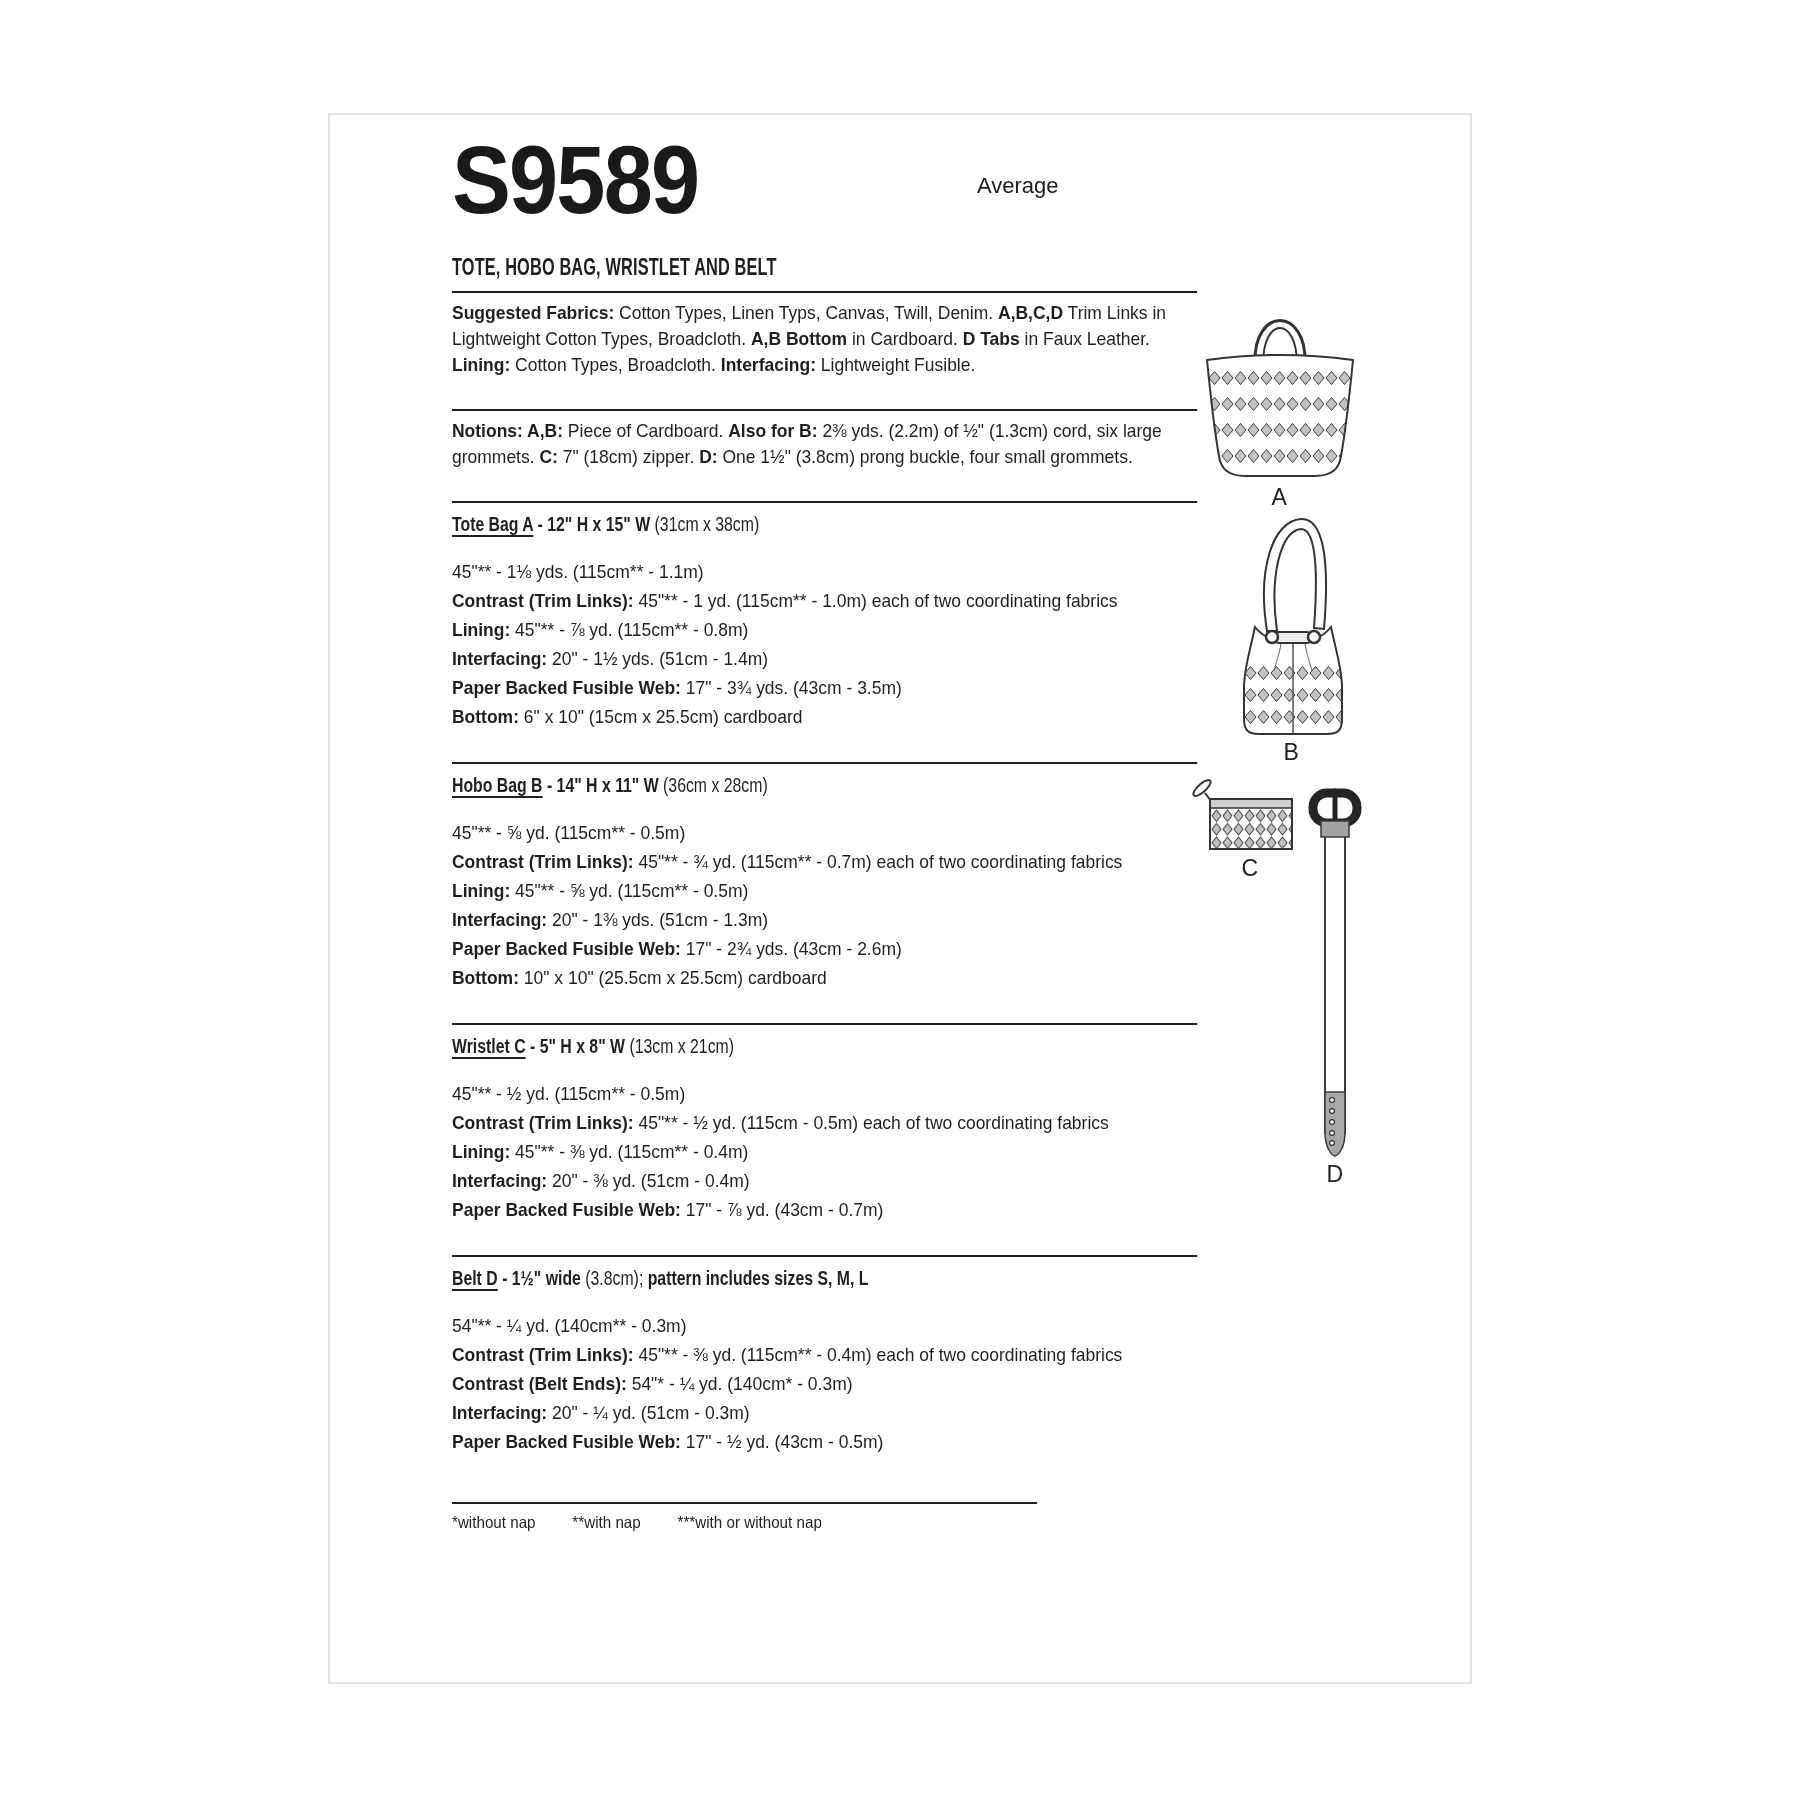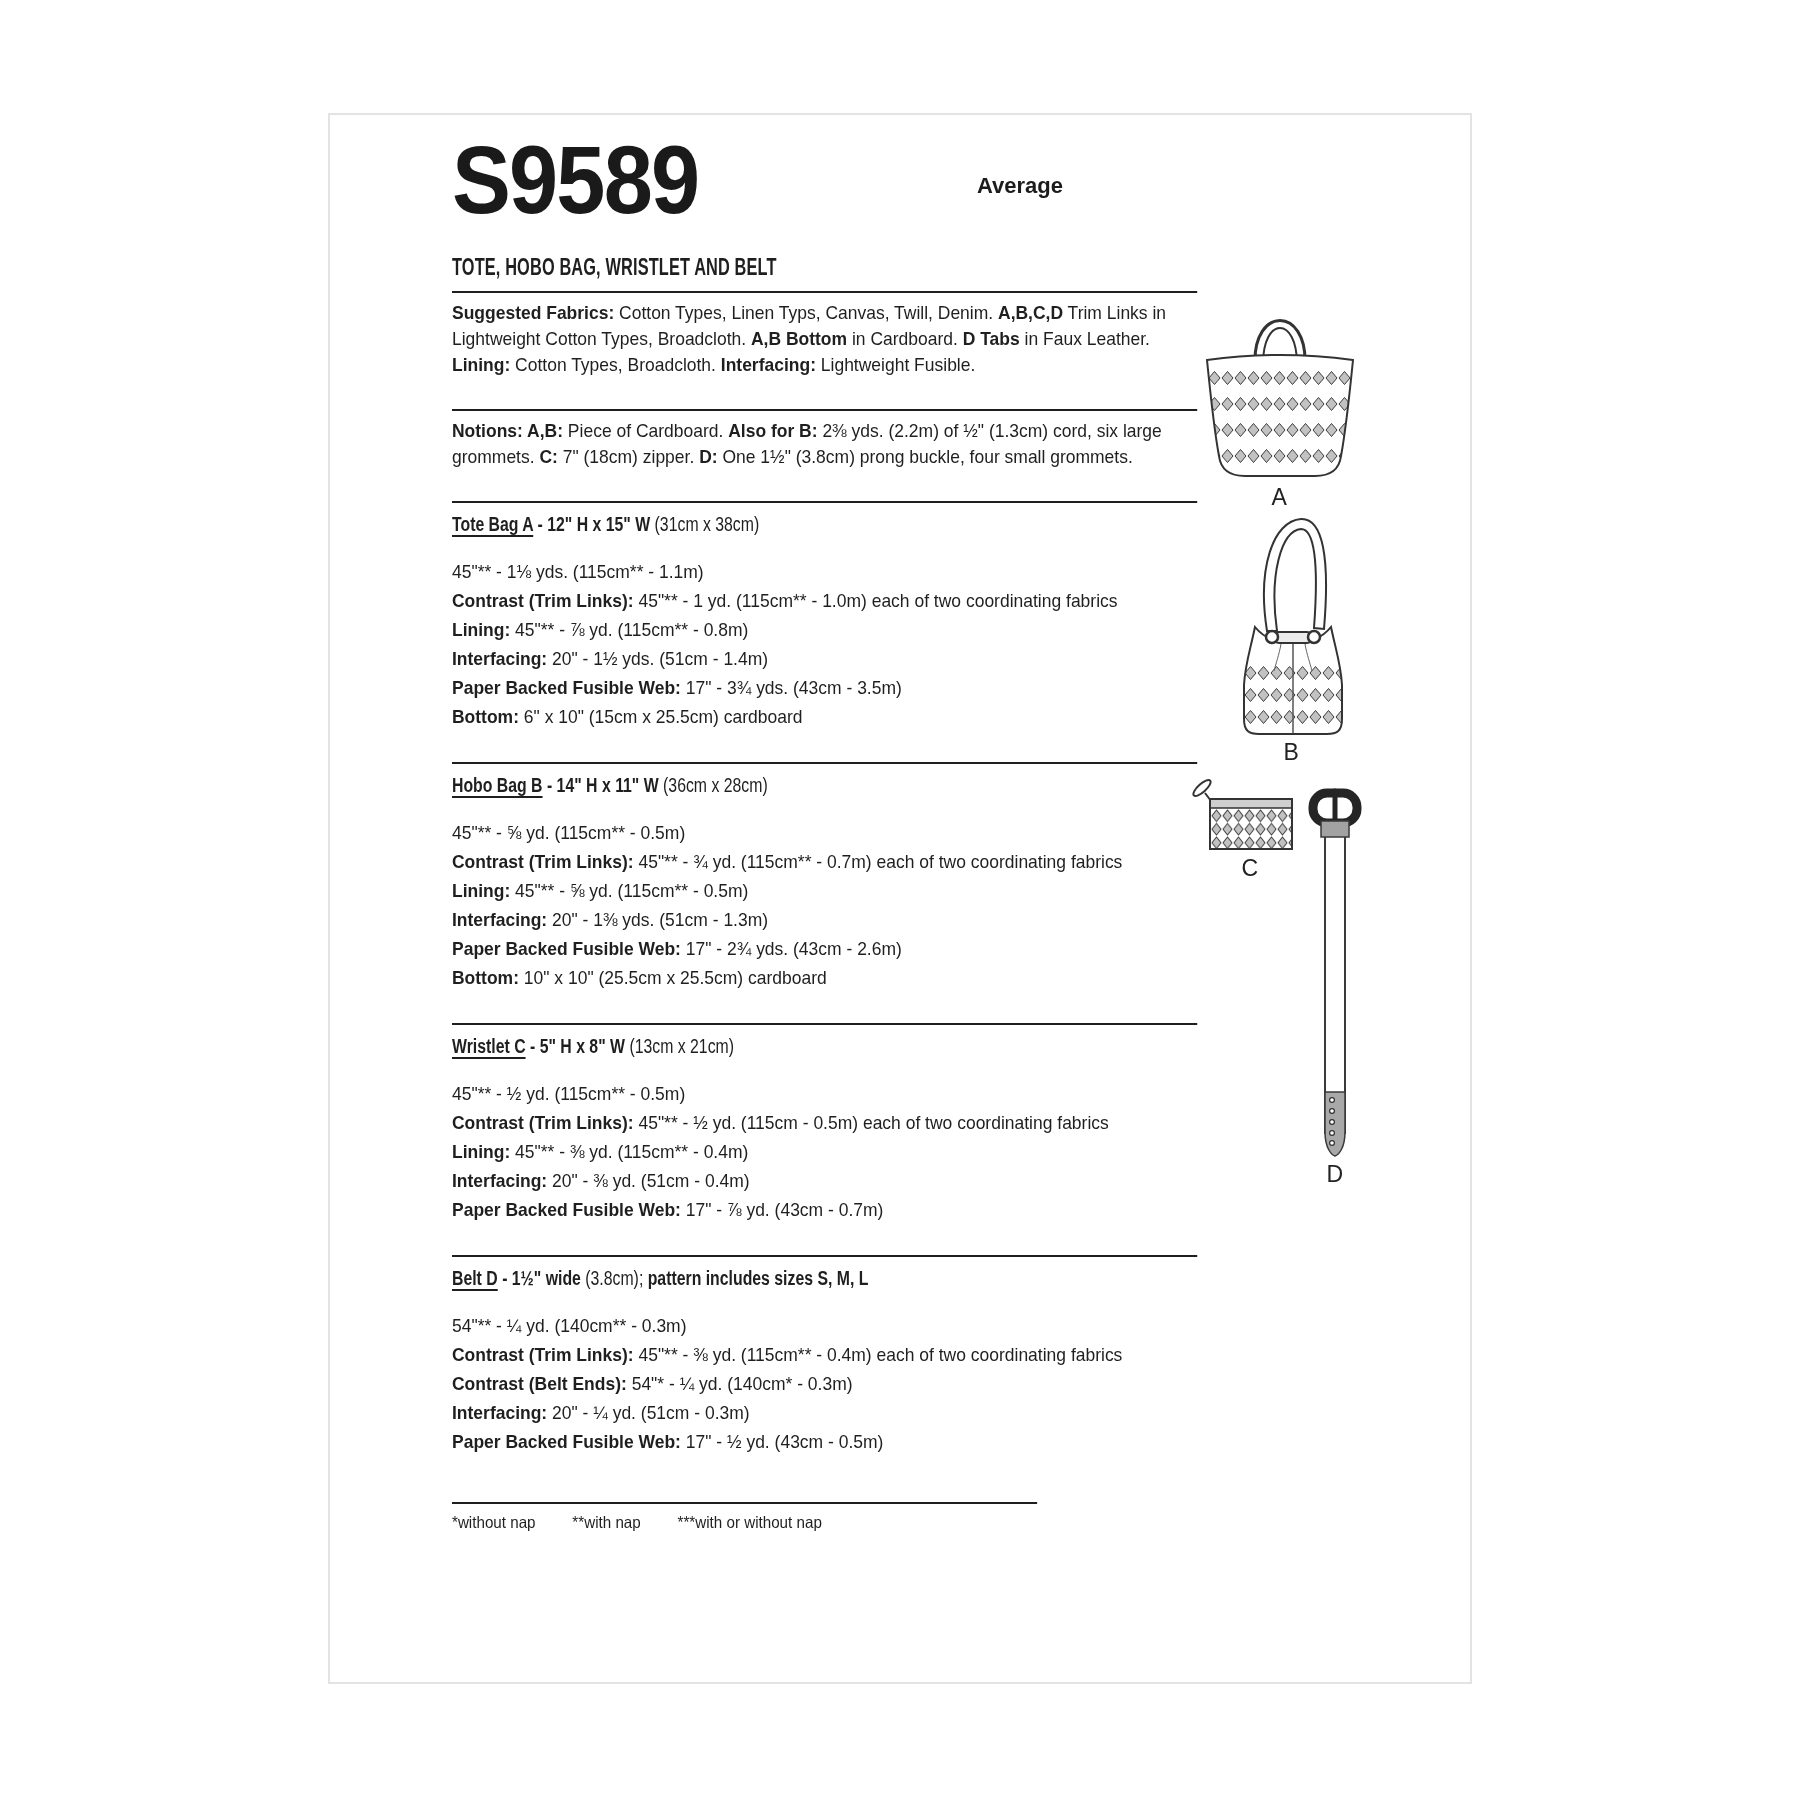--- a/index.html
+++ b/index.html
@@ -1,20 +1,20 @@
 <!DOCTYPE html>
 <html><head>
 <meta charset="utf-8">
 <style>
   html,body{margin:0;padding:0;background:#ffffff;}
   .canvas{position:relative;width:1800px;height:1800px;background:#ffffff;overflow:hidden;
           font-family:"Liberation Sans","DejaVu Sans",sans-serif;color:#1f1f1f;}
   .sheet{position:absolute;left:328px;top:113px;width:1144px;height:1571px;
          background:#ffffff;border:2px solid #e3e3e3;box-sizing:border-box;}
-  .avg{position:absolute;left:647px;top:58px;font-size:22px;color:#1c1c1c;font-weight:bold;}
+  .avg{position:absolute;left:647px;top:58px;font-size:22px;color:#1c1c1c;}
   .text-col{position:absolute;left:122px;top:0;width:810px;transform:scaleX(0.92);transform-origin:0 0;}
   .title{margin-top:24px;font-size:96px;line-height:82px;font-weight:700;letter-spacing:-2px;color:#1a1a1a;}
   .subtitle{margin-top:34px;line-height:24px;padding-bottom:9px;border-bottom:2px solid #1f1f1f;}
   .subtitle-text{display:inline-block;transform:scaleX(0.74);transform-origin:0 50%;
                  font-weight:700;font-size:24px;letter-spacing:0.2px;white-space:nowrap;}
   .para{margin-top:7px;}
   .para .tline{line-height:26px;}
   .tline{font-size:19px;white-space:nowrap;}
   .b{font-weight:700;}
   .u{text-decoration:underline;text-underline-offset:4px;text-decoration-thickness:2px;}

